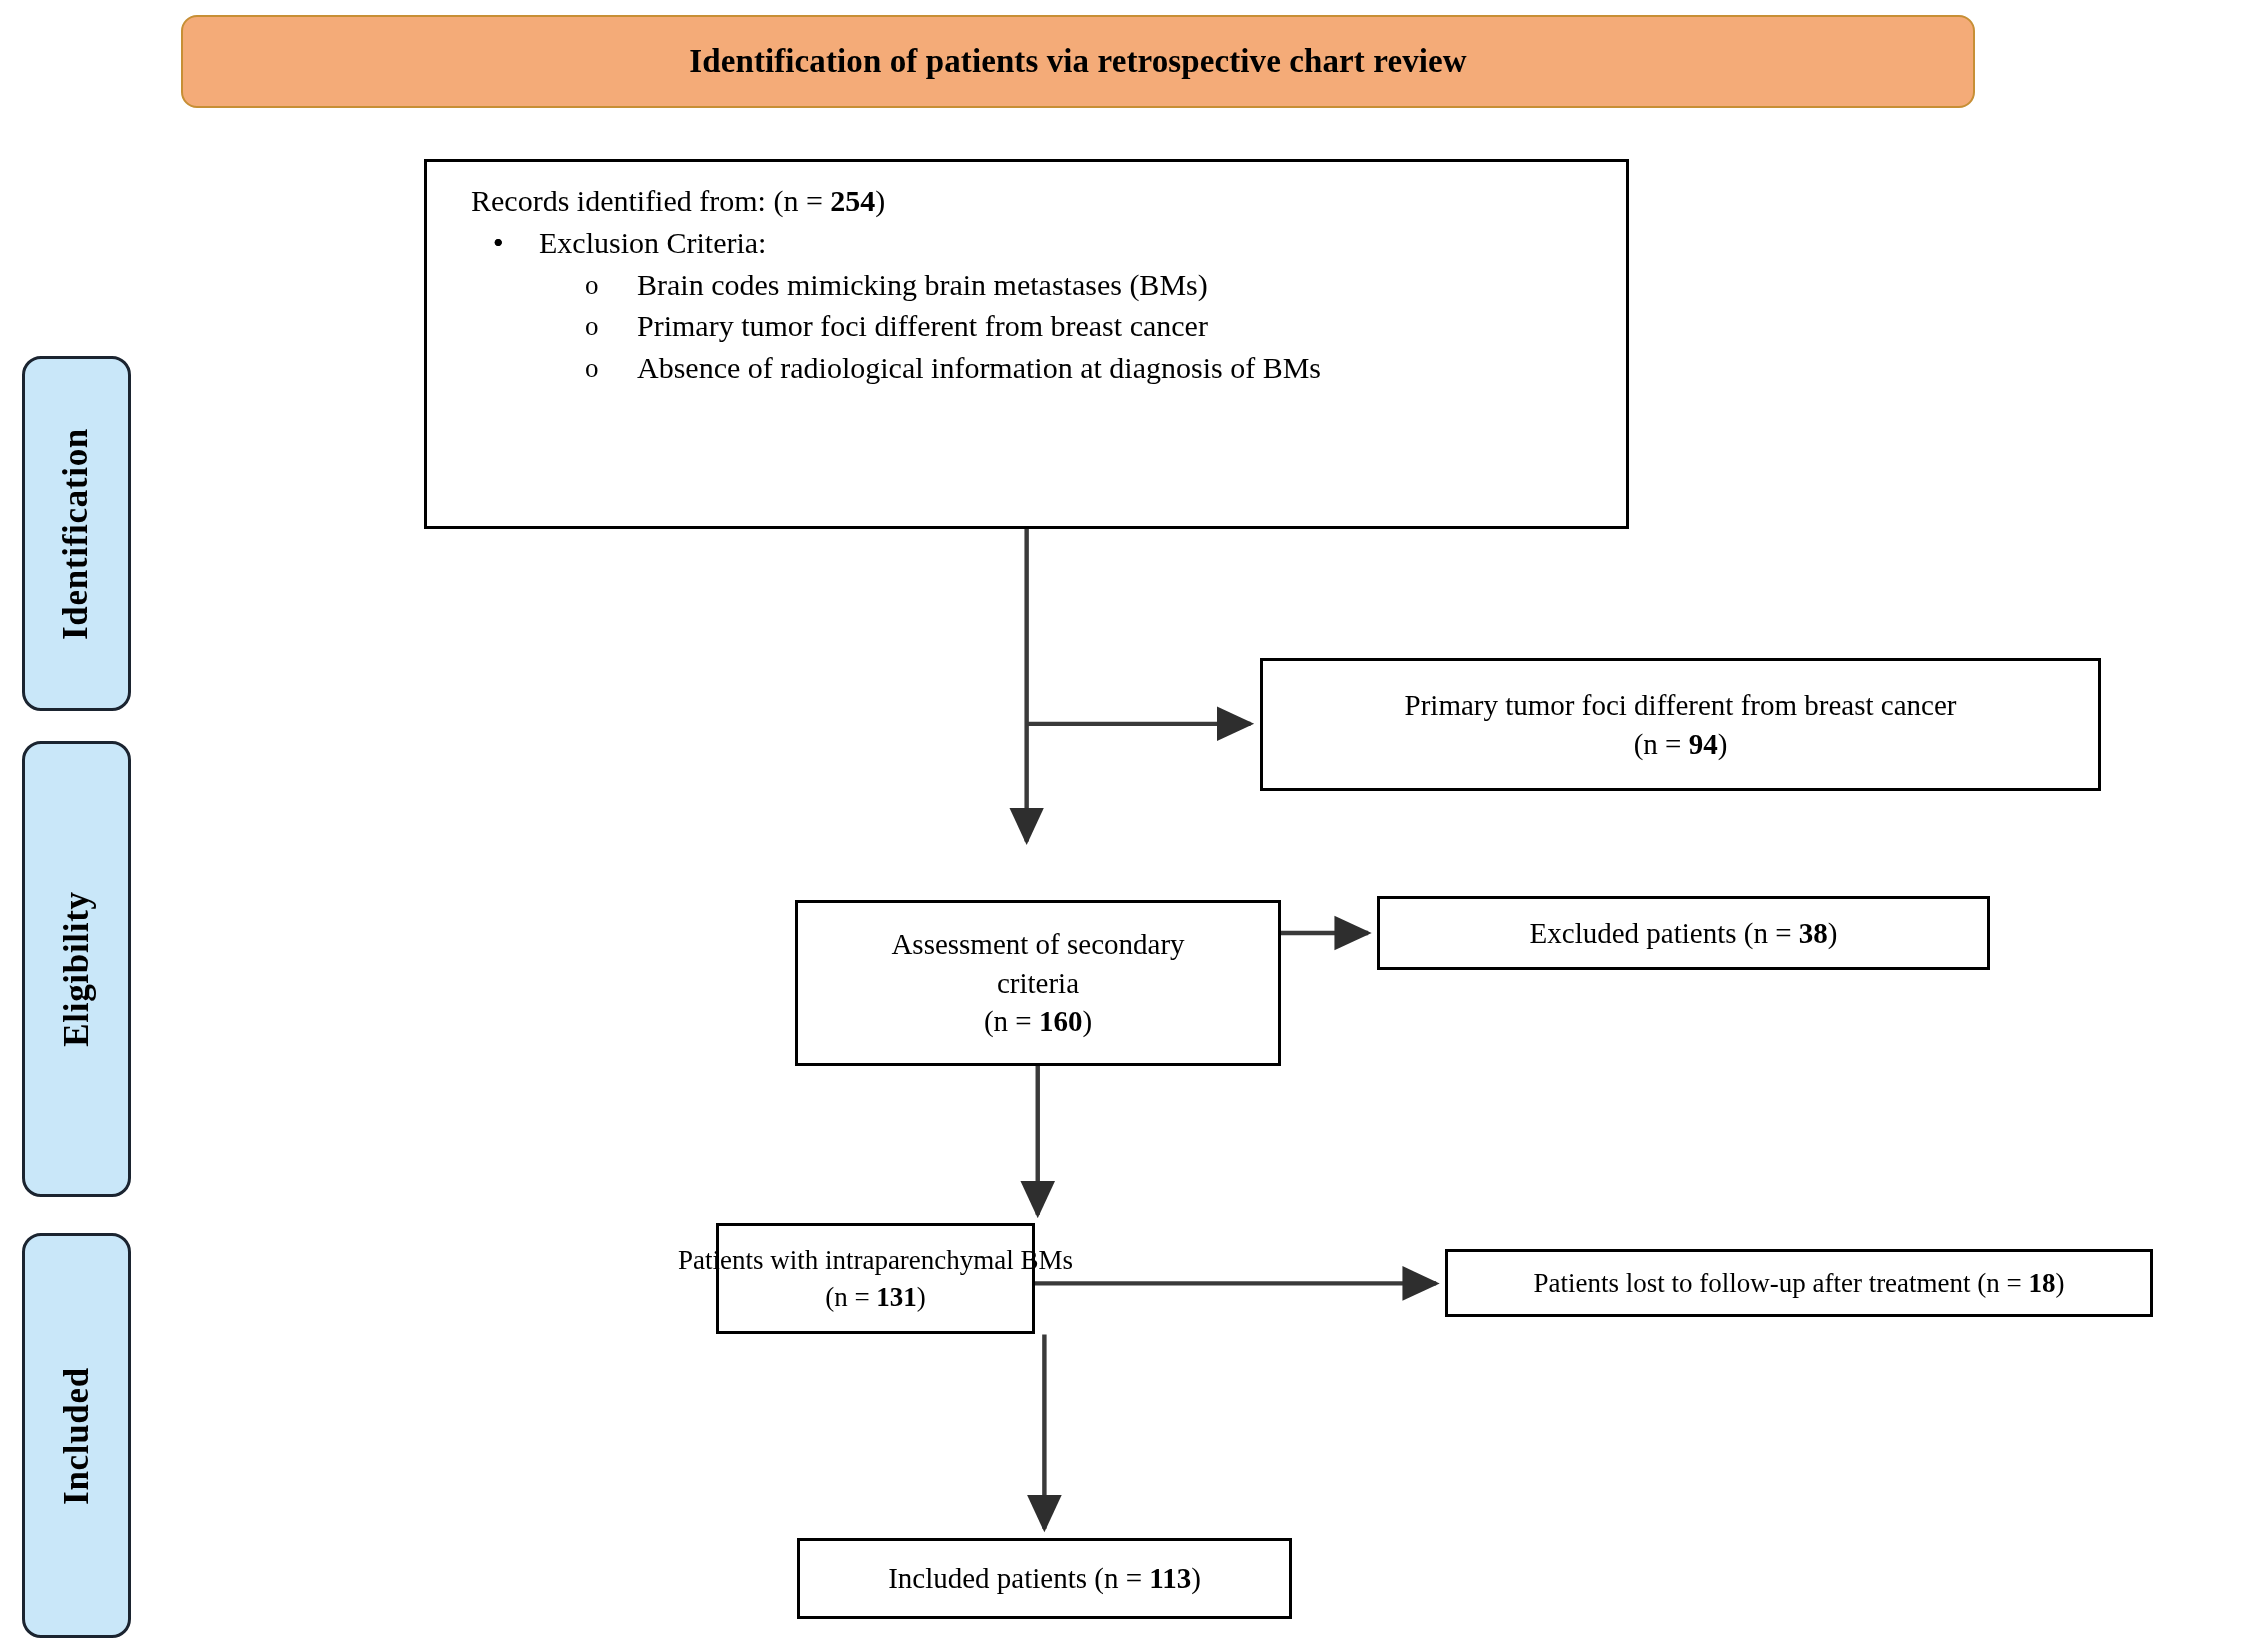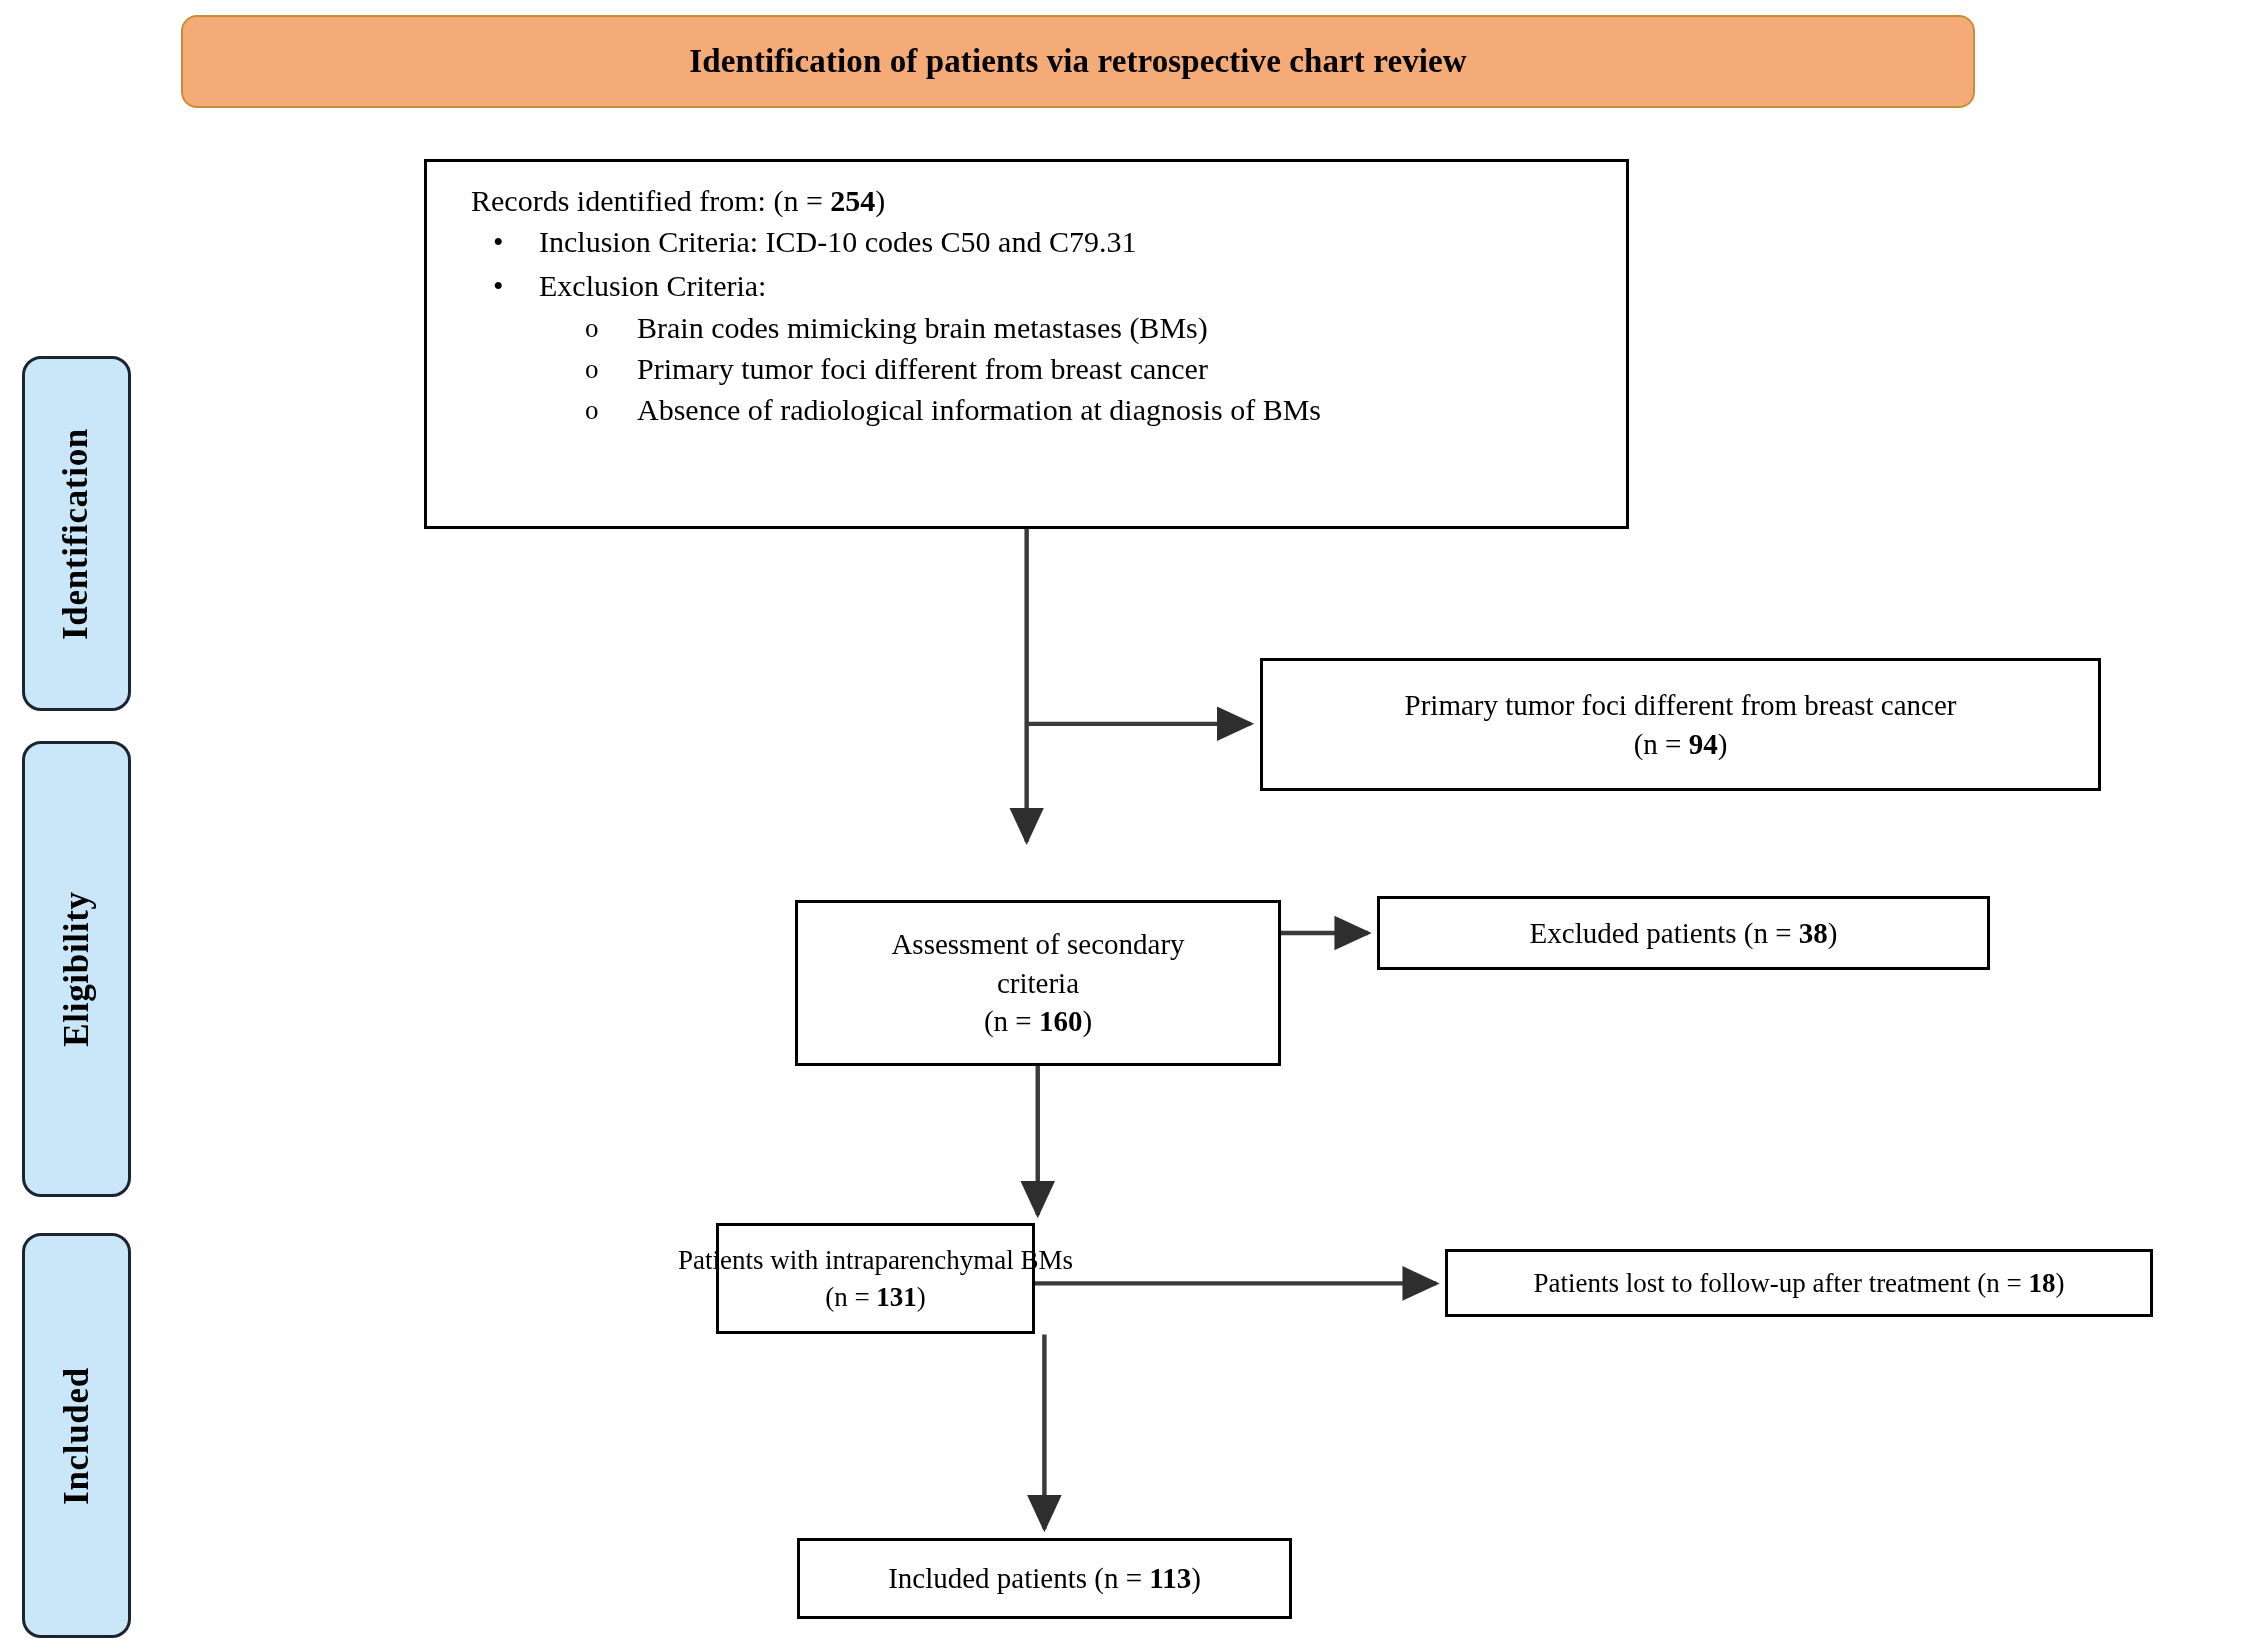--- a/index.html
+++ b/index.html
@@ -226,21 +226,20 @@
   <div class="stage-label" id="stage-included">
     <span class="vtext">Included</span>
   </div>
 
   <div class="flow-box" id="box-records">
     <div class="lead"><span>Records identified  from: (n = </span><span class="b">254</span><span>)</span></div>
 
     <ul class="bullets">
       <li>
         <span class="bullet-dot">•</span>
-        <span>Inclusion Criteria: ICD-10 codes C50 and C79.31</span>
       </li>
       <li>
         <span class="bullet-dot">•</span>
         <span>Exclusion Criteria:</span>
 
         <ul class="subbullets">
           <li>
             <span class="bullet-circle">o</span>
             <span>Brain codes mimicking brain metastases (BMs)</span>
           </li>

